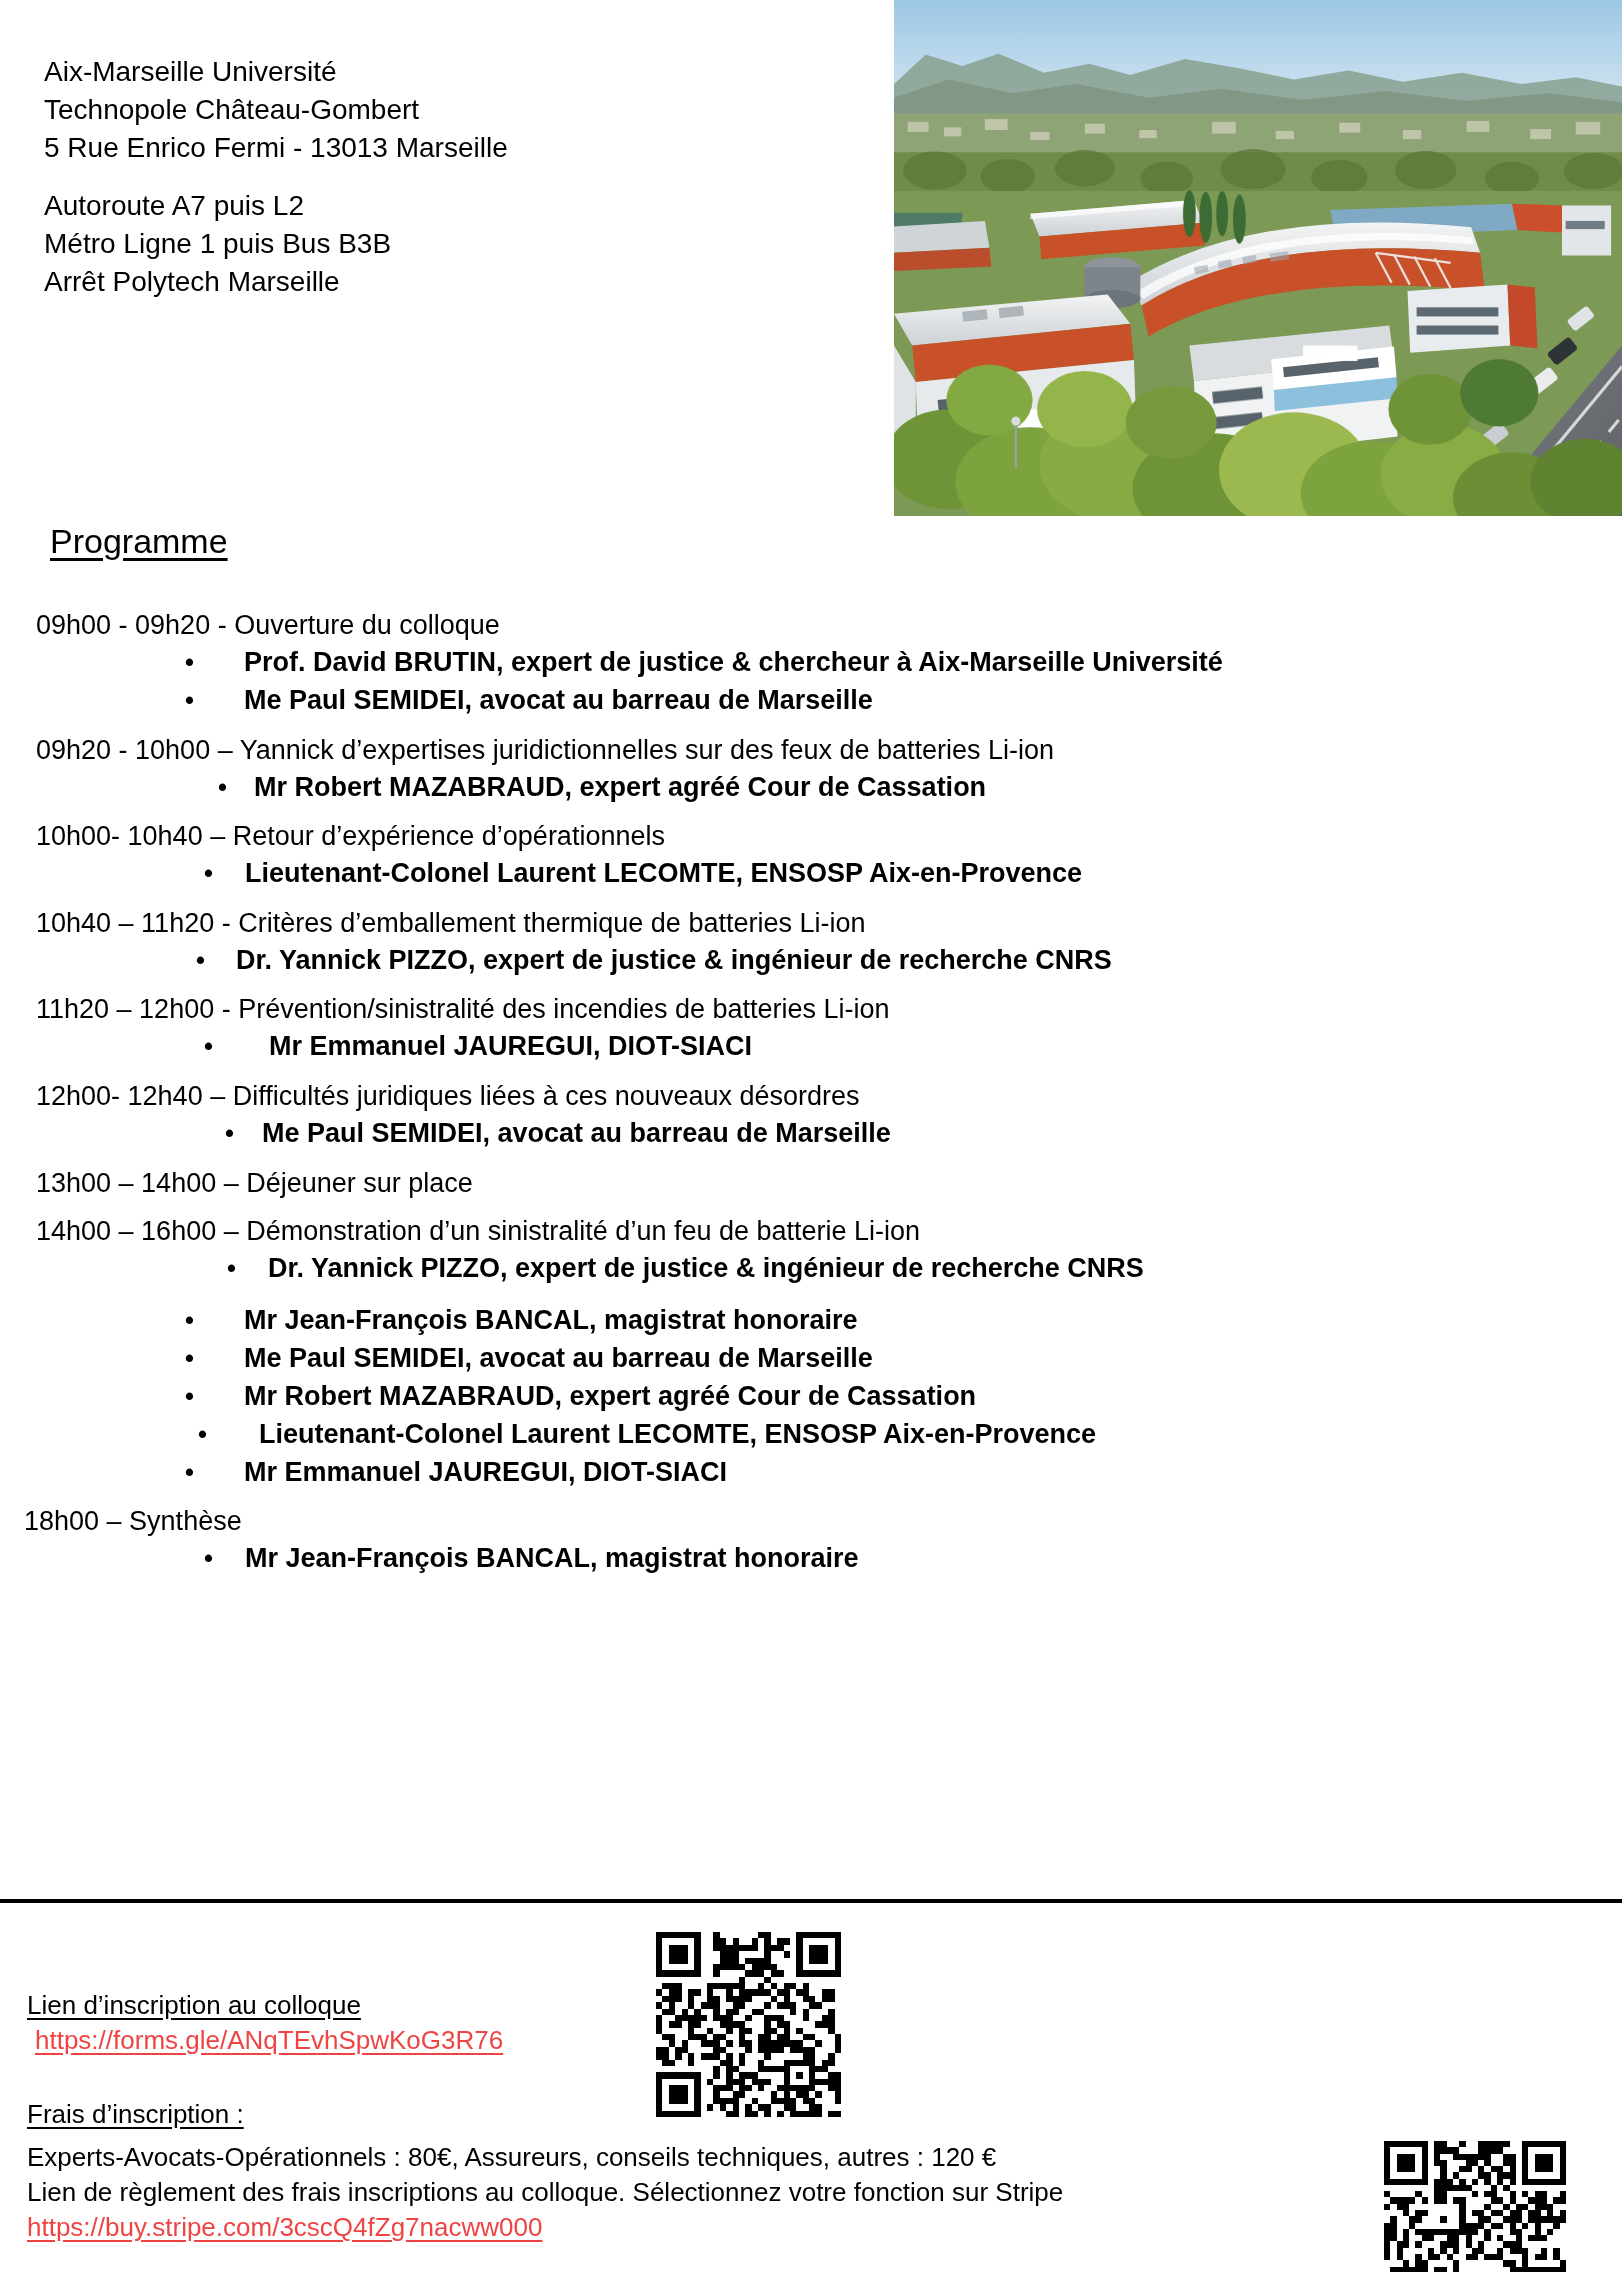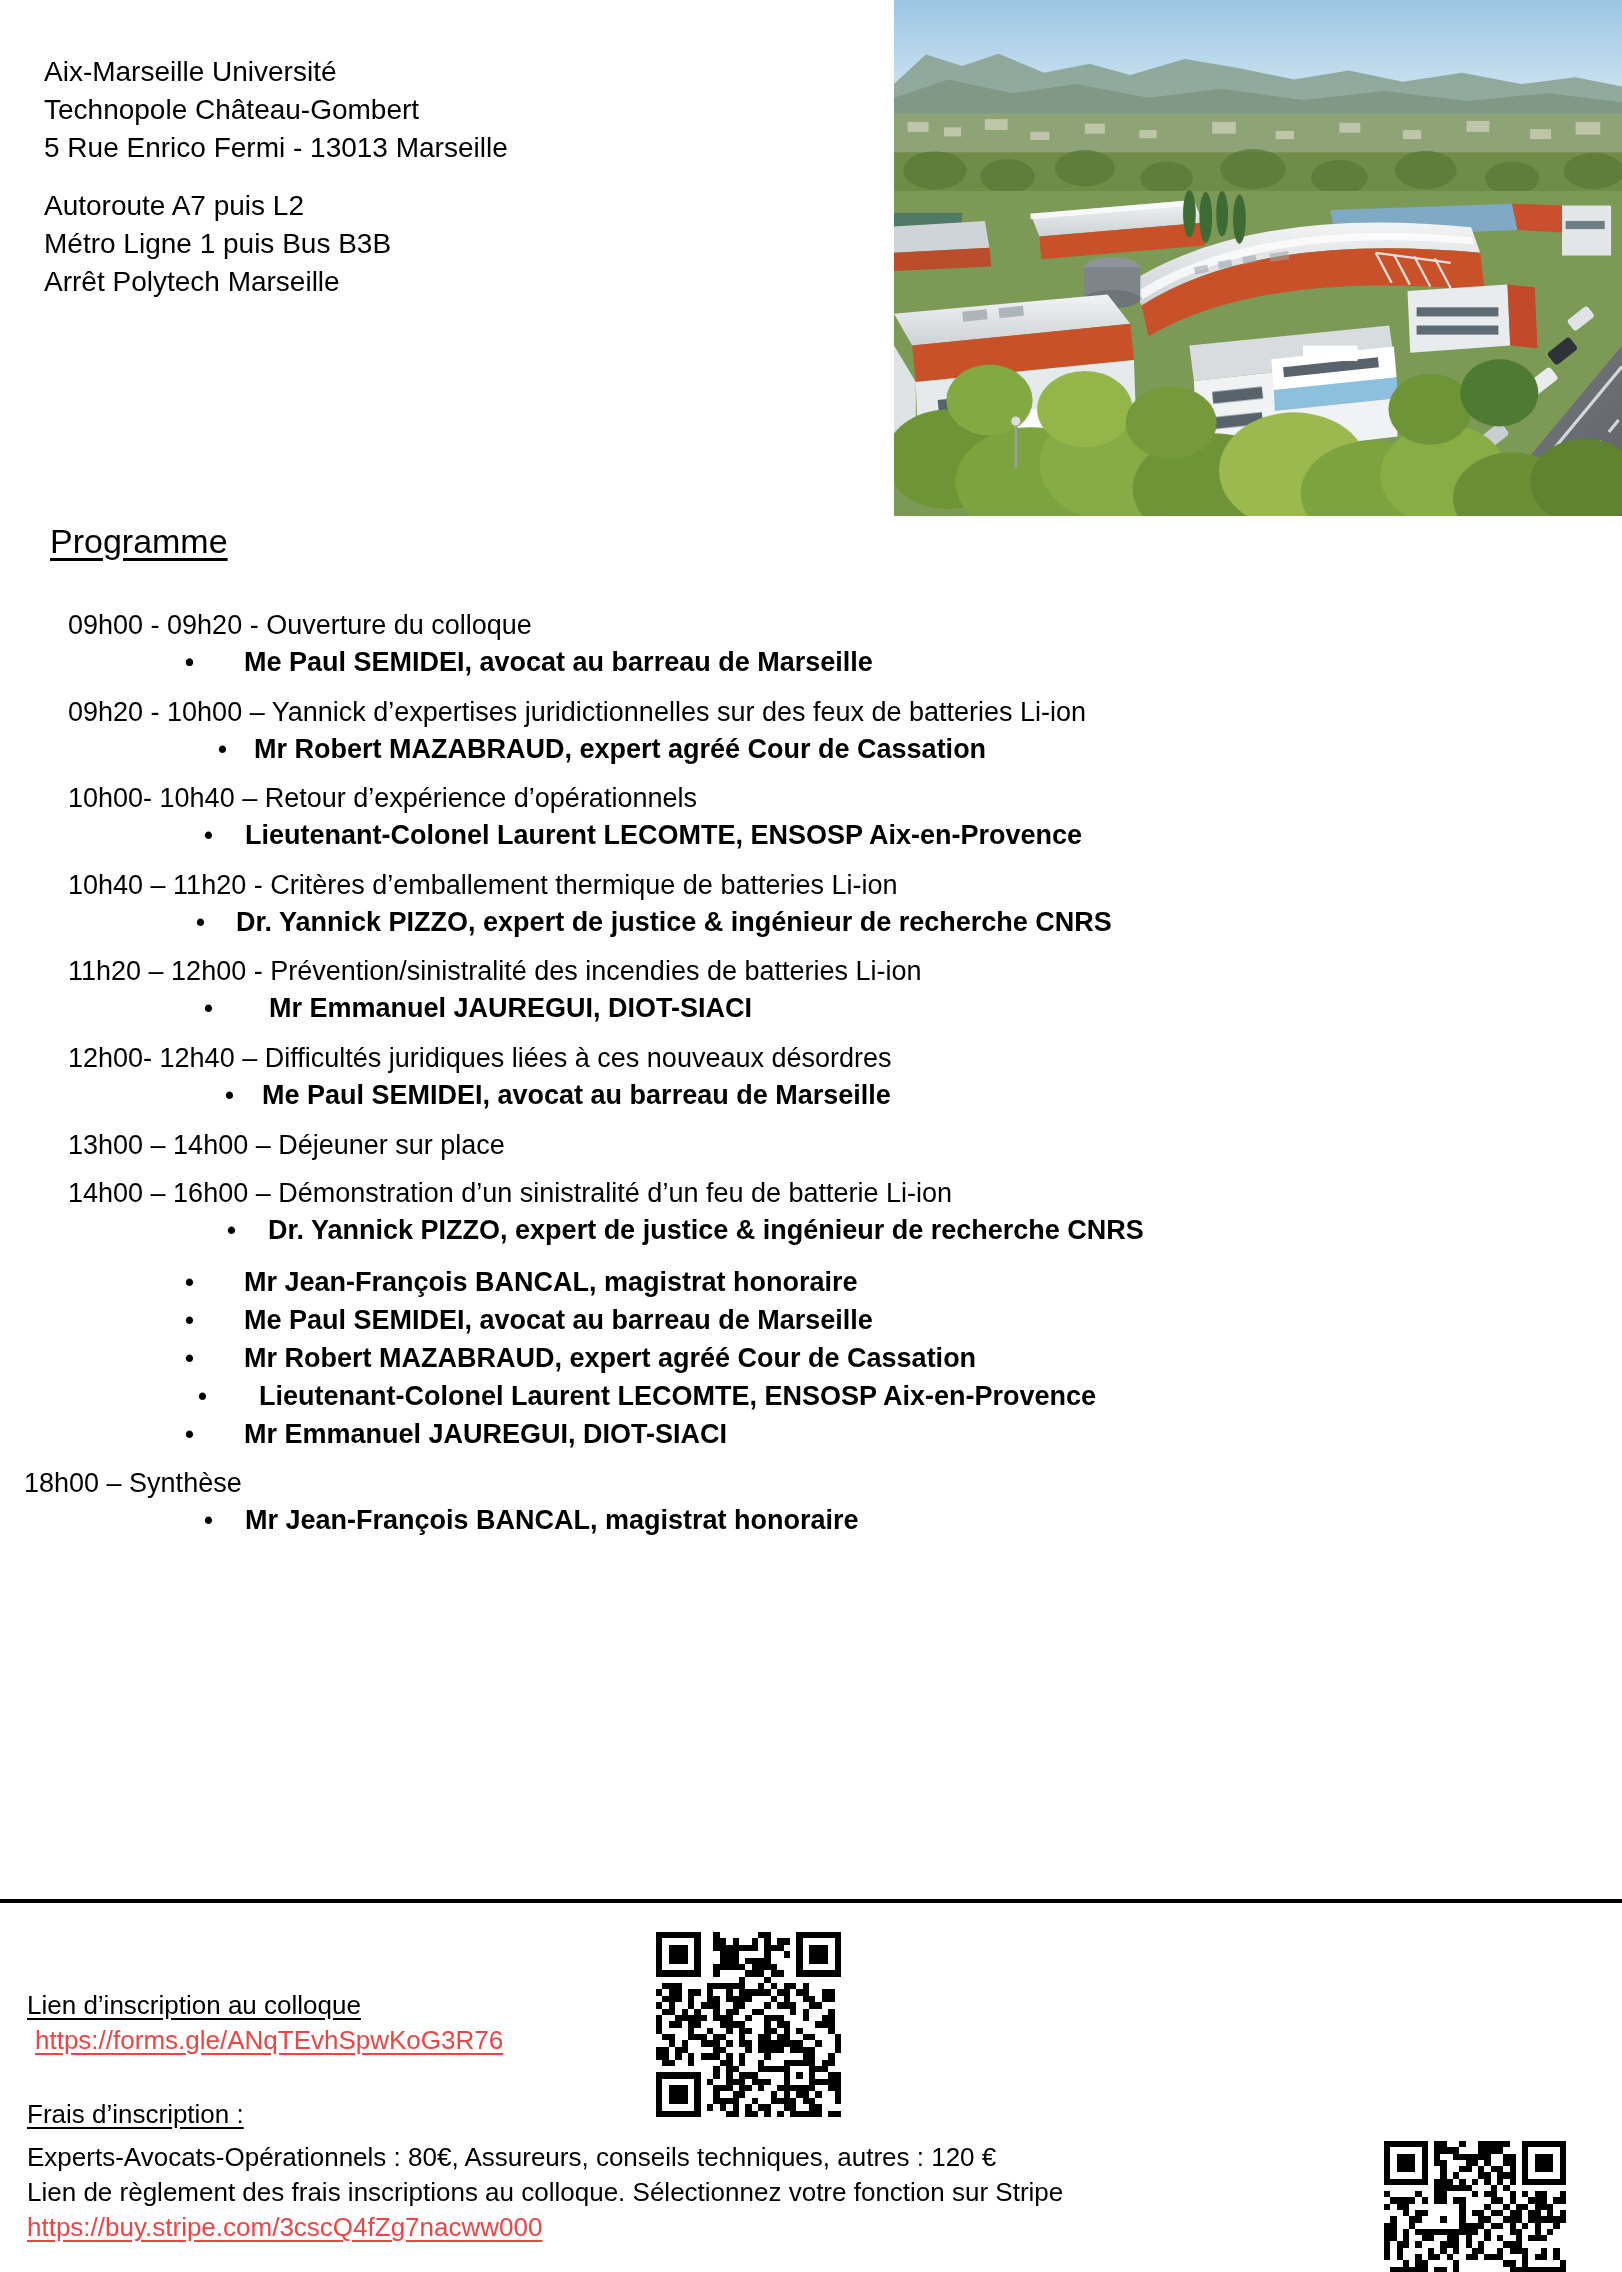--- a/index.html
+++ b/index.html
@@ -61,21 +61,21 @@
   #programme {
     position: absolute;
     left: 0px;
     top: 608px;
     width: 1623px;
   }
   .slot { margin-bottom: 13.6px; }
   .slot-time {
     font-size: 27px;
     line-height: 35px;
-    padding-left: 68px;
+    padding-left: 36px;
     white-space: nowrap;
   }
   .speakers { list-style: none; margin: 0; padding: 0; }
   .speaker {
     font-size: 27px;
     font-weight: bold;
     line-height: 38px;
     white-space: nowrap;
     position: relative;
   }
@@ -326,21 +326,21 @@
     <div class="addr-line">Métro Ligne 1 puis Bus B3B</div>
     <div class="addr-line">Arrêt Polytech Marseille</div>
   </div>
 
   <div id="programme-heading">Programme</div>
 
   <div id="programme">
       <div class="slot">
         <div class="slot-time">09h00 - 09h20 - Ouverture du colloque</div>
         <ul class="speakers">
-          <li class="speaker ind-a"><span class="bul">•</span></li>
+          <li class="speaker ind-a"><span class="bul">•</span><span class="txt">Prof. David BRUTIN, expert de justice &amp; chercheur à Aix-Marseille Université</span></li>
           <li class="speaker ind-a"><span class="bul">•</span><span class="txt">Me Paul SEMIDEI, avocat au barreau de Marseille</span></li>
         </ul>
       </div>
       <div class="slot">
         <div class="slot-time">09h20 - 10h00 – Yannick d’expertises juridictionnelles sur des feux de batteries Li-ion</div>
         <ul class="speakers">
           <li class="speaker ind-b"><span class="bul">•</span><span class="txt">Mr Robert MAZABRAUD, expert agréé Cour de Cassation</span></li>
         </ul>
       </div>
       <div class="slot">

